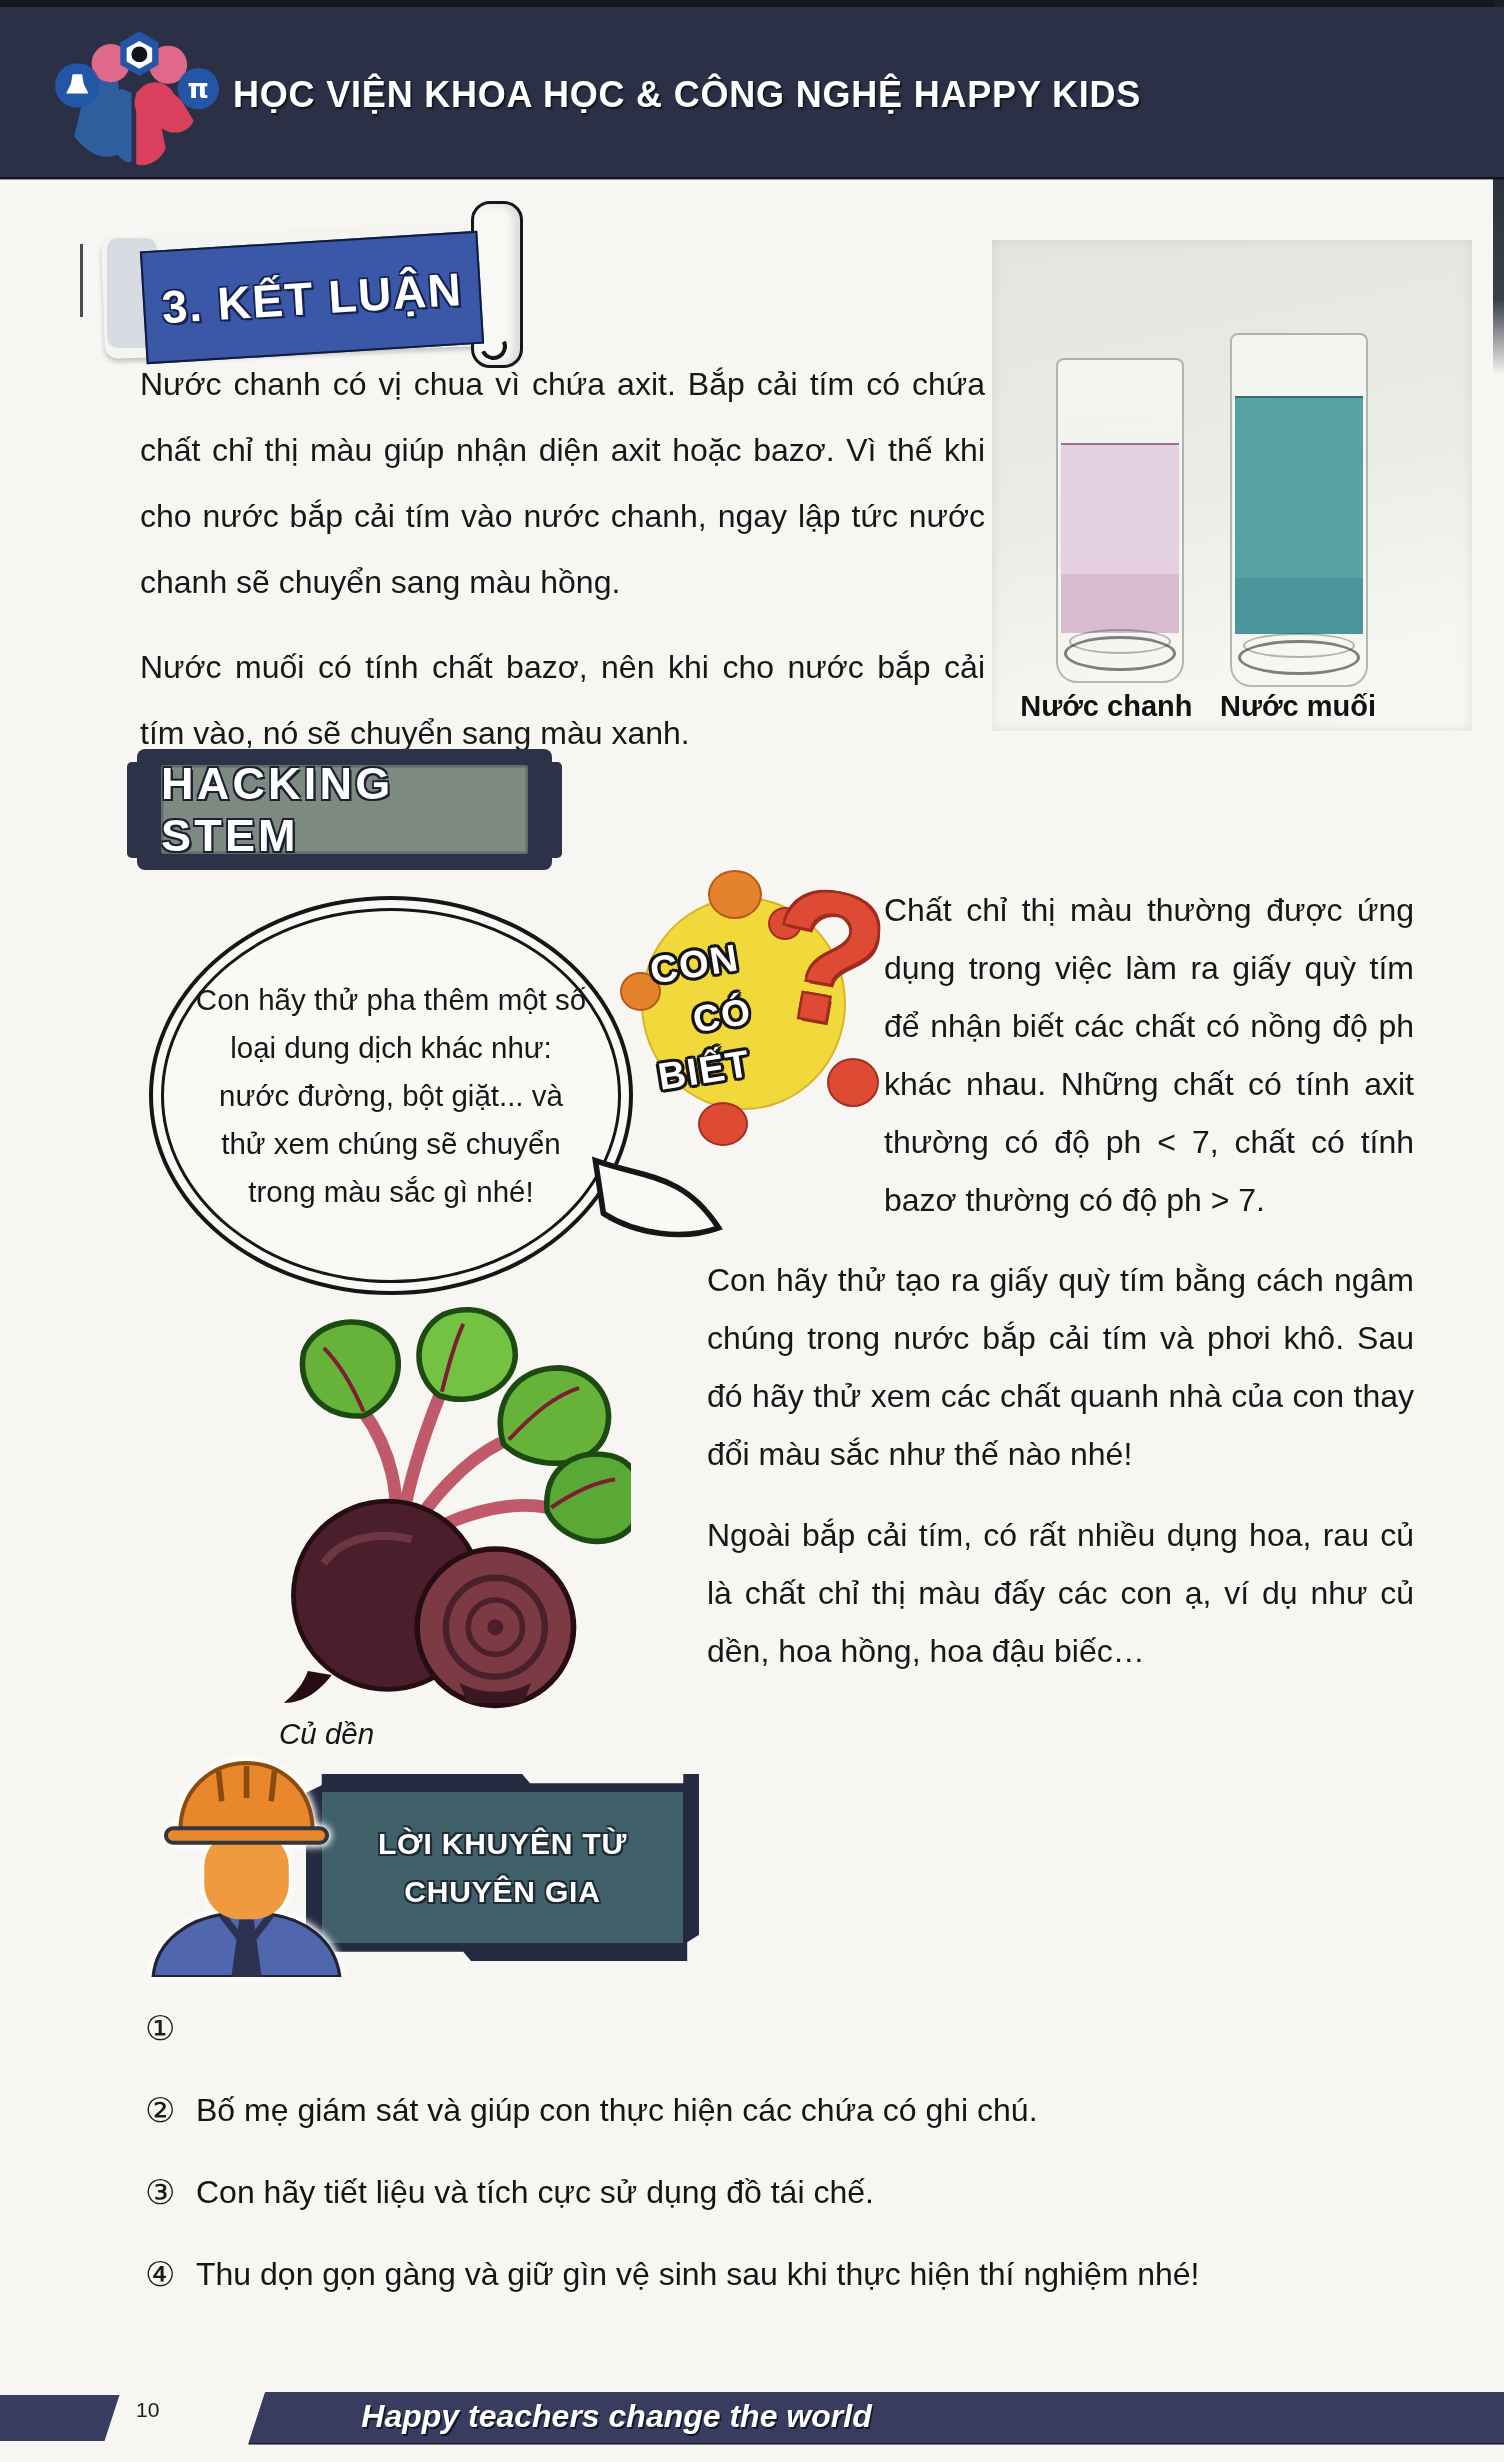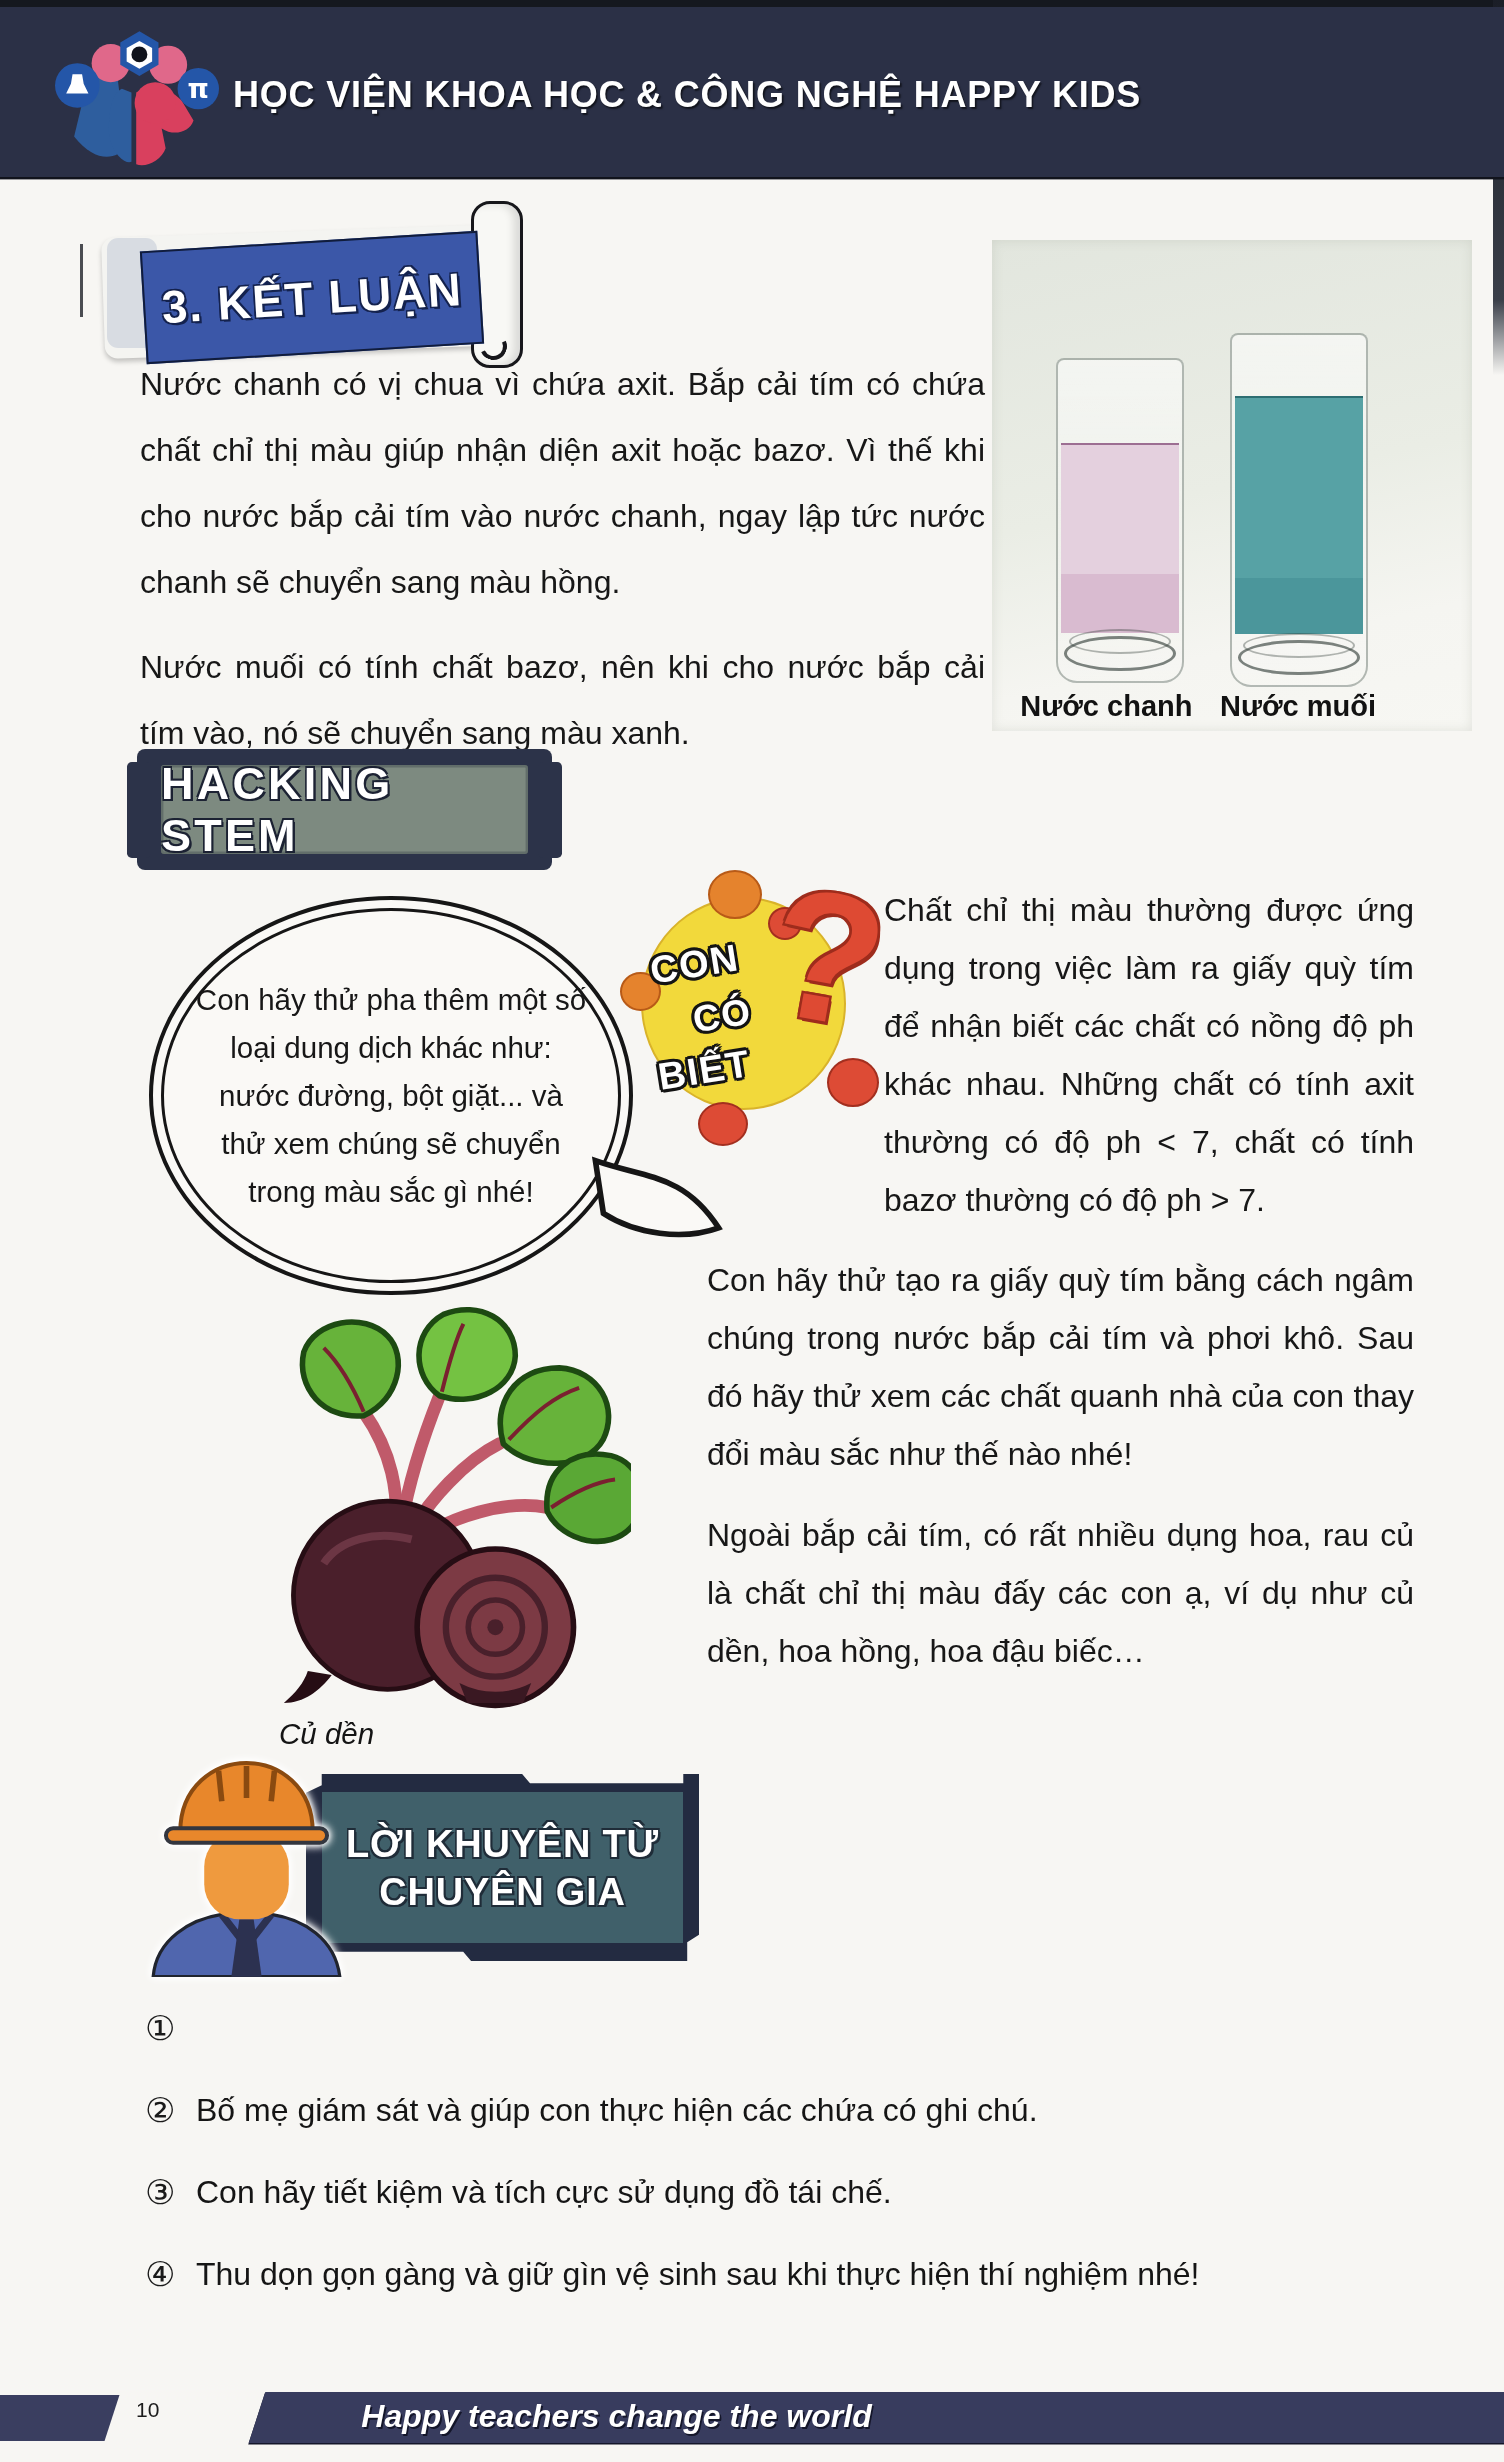--- a/index.html
+++ b/index.html
@@ -106,21 +106,21 @@
   
   .beet{position:absolute;left:228px;top:1300px;width:403px;height:411px;}
   .beet-caption{position:absolute;left:279px;top:1717px;font-size:29.5px;font-style:italic;font-weight:500;color:#141414;}
 
   
   .expert{position:absolute;left:142px;top:1745px;width:567px;height:232px;}
   .expert-panel{position:absolute;left:164px;top:29px;width:393px;height:187px;background:#232b41;
         clip-path:polygon(4% 0,55% 0,57% 5%,96% 5%,96% 0,100% 0,100% 86%,97% 90%,97% 100%,42% 100%,40% 95%,4% 95%,4% 100%,0 100%,0 10%,4% 6%);}
   .expert-panel-inner{position:absolute;left:16px;top:17.6px;right:16px;bottom:17.6px;background:#40606a;
         display:flex;flex-direction:column;align-items:center;justify-content:center;}
-  .expert-panel-inner span{font-size:38px;font-weight:900;color:#fff;line-height:48px;letter-spacing:0.8px;
+  .expert-panel-inner span{font-size:30px;font-weight:900;color:#fff;line-height:48px;letter-spacing:0.8px;
         text-shadow:2.4px 2.4px 0 #1f2c38,-1.6px -1.6px 0 #1f2c38,1.6px -1.6px 0 #1f2c38,-1.6px 1.6px 0 #1f2c38;}
   .engineer{position:absolute;left:0;top:0;width:209px;height:232px;filter:drop-shadow(0 0 4px #ffffff) drop-shadow(0 0 2.4px #ffffff);}
 
   
   .advice{position:absolute;left:145px;top:2006px;width:1230px;}
   .advice-item{display:flex;margin-bottom:37px;}
   .advice-num{width:51px;flex:0 0 51px;font-family:"DejaVu Sans",sans-serif;font-size:34px;line-height:45px;color:#1a1a1a;}
   .advice-text{font-size:32px;line-height:45px;font-weight:500;color:#151515;}
 
   
@@ -295,21 +295,21 @@
   <div class="advice">
     <div class="advice-item">
       <span class="advice-num">①</span>
     </div>
     <div class="advice-item">
       <span class="advice-num">②</span>
       <span class="advice-text">Bố mẹ giám sát và giúp con thực hiện các chứa có ghi chú.</span>
     </div>
     <div class="advice-item">
       <span class="advice-num">③</span>
-      <span class="advice-text">Con hãy tiết kiệm và tích cực sử dụng đồ tái chế.</span>
+      <span class="advice-text">Con hãy tiết liệu và tích cực sử dụng đồ tái chế.</span>
     </div>
     <div class="advice-item">
       <span class="advice-num">④</span>
       <span class="advice-text">Thu dọn gọn gàng và giữ gìn vệ sinh sau khi thực hiện thí nghiệm nhé!</span>
     </div>
   </div>
 
   <div class="footer-bar-left"></div>
   <div class="footer-page">10</div>
   <div class="footer-bar">

